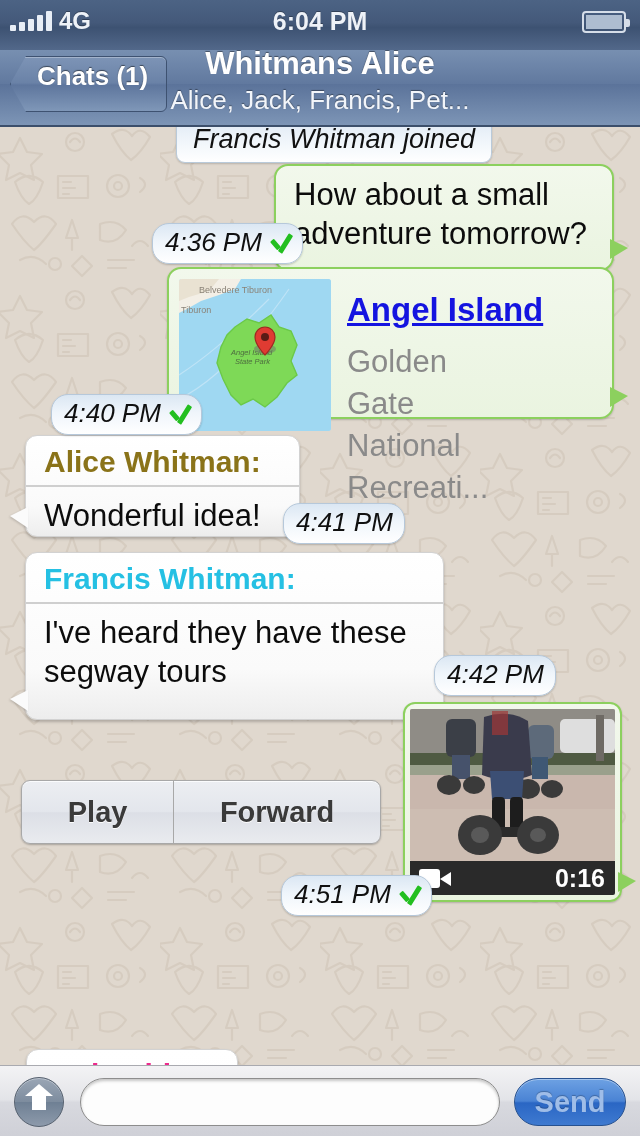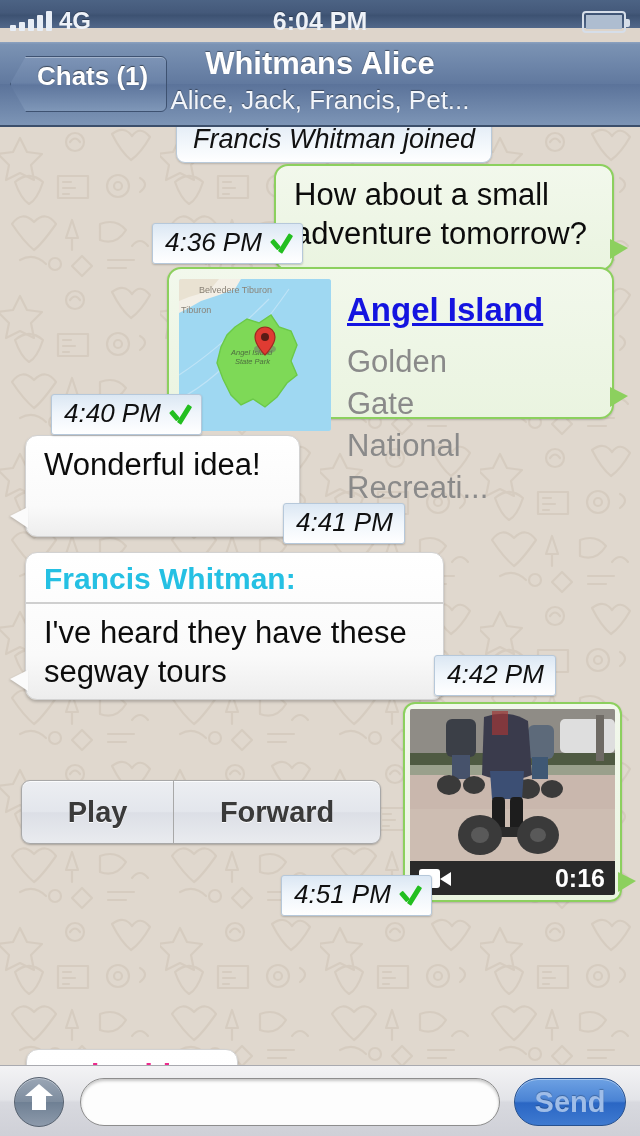--- a/index.html
+++ b/index.html
@@ -14,21 +14,21 @@
     position: relative;
     width: 640px;
     height: 1136px;
     overflow: hidden;
     background: #ded5cb;
   }
 
   
   #statusbar {
     position: absolute; top: 0; left: 0;
-    width: 640px; height: 28px;
+    width: 640px; height: 50px;
     background: linear-gradient(to bottom, #4c6384 0%, #44597a 45%, #3d5272 55%, #52688a 100%);
     box-sizing: border-box;
     z-index: 40;
   }
   #statusbar .sb-left {
     position: absolute; left: 10px; top: 0; height: 42px;
     display: flex; align-items: center; gap: 7px;
   }
   .sig-bars { display: flex; align-items: flex-end; gap: 3px; height: 20px; }
   .sig-bars i {
@@ -184,21 +184,21 @@
     border-bottom: 2px solid #cfcfcf;
     margin: 0 0 0 0;
     white-space: nowrap; overflow: hidden;
   }
 
   
   .stamp {
     position: absolute;
     background: linear-gradient(to bottom, #dbe7f3 0%, #eff5fb 45%, #ffffff 100%);
     border: 1px solid #b6c8da;
-    border-radius: 3px;
+    border-radius: 17px;
     padding: 3px 11px 5px 12px;
     font-style: italic; font-size: 26px; color: #101010;
     box-shadow: 0 1px 2px rgba(0,0,0,.2);
     white-space: nowrap;
     display: flex; align-items: center; gap: 7px;
     z-index: 12;
     justify-content: flex-end;
   }
   .check {
     display: inline-block; width: 22px; height: 16px;
@@ -457,27 +457,28 @@
         <div id="loc-title">Angel Island</div>
         <div id="loc-sub">Golden Gate National Recreati...</div>
       </div>
     </div>
     <div class="stamp" style="left:51px; top:267px;">
       <span>4:40 PM</span>
       <span class="check"></span>
     </div>
 
     <div class="bubble-in" style="left:25px; top:308px; width:275px; height:102px;">
+      <div class="sender" style="color:#8a7319;">Alice Whitman:</div>
       <div class="msg-text">Wonderful idea!</div>
     </div>
     <div class="stamp" style="left:283px; top:376px;">
       <span>4:41 PM</span>
     </div>
 
-    <div class="bubble-in" style="left:25px; top:425px; width:419px; height:148px;">
+    <div class="bubble-in" style="left:25px; top:425px; width:419px; height:168px;">
       <div class="sender" style="color:#25c0e3;">Francis Whitman:</div>
       <div class="msg-text">I've heard they have these segway tours</div>
     </div>
     <div class="stamp" style="left:434px; top:528px;">
       <span>4:42 PM</span>
     </div>
 
     <div id="vid-card" style="top:575px;">
       <div id="vid-thumb">
         <svg viewBox="0 0 205 152" width="205" height="152" xmlns="http://www.w3.org/2000/svg">

